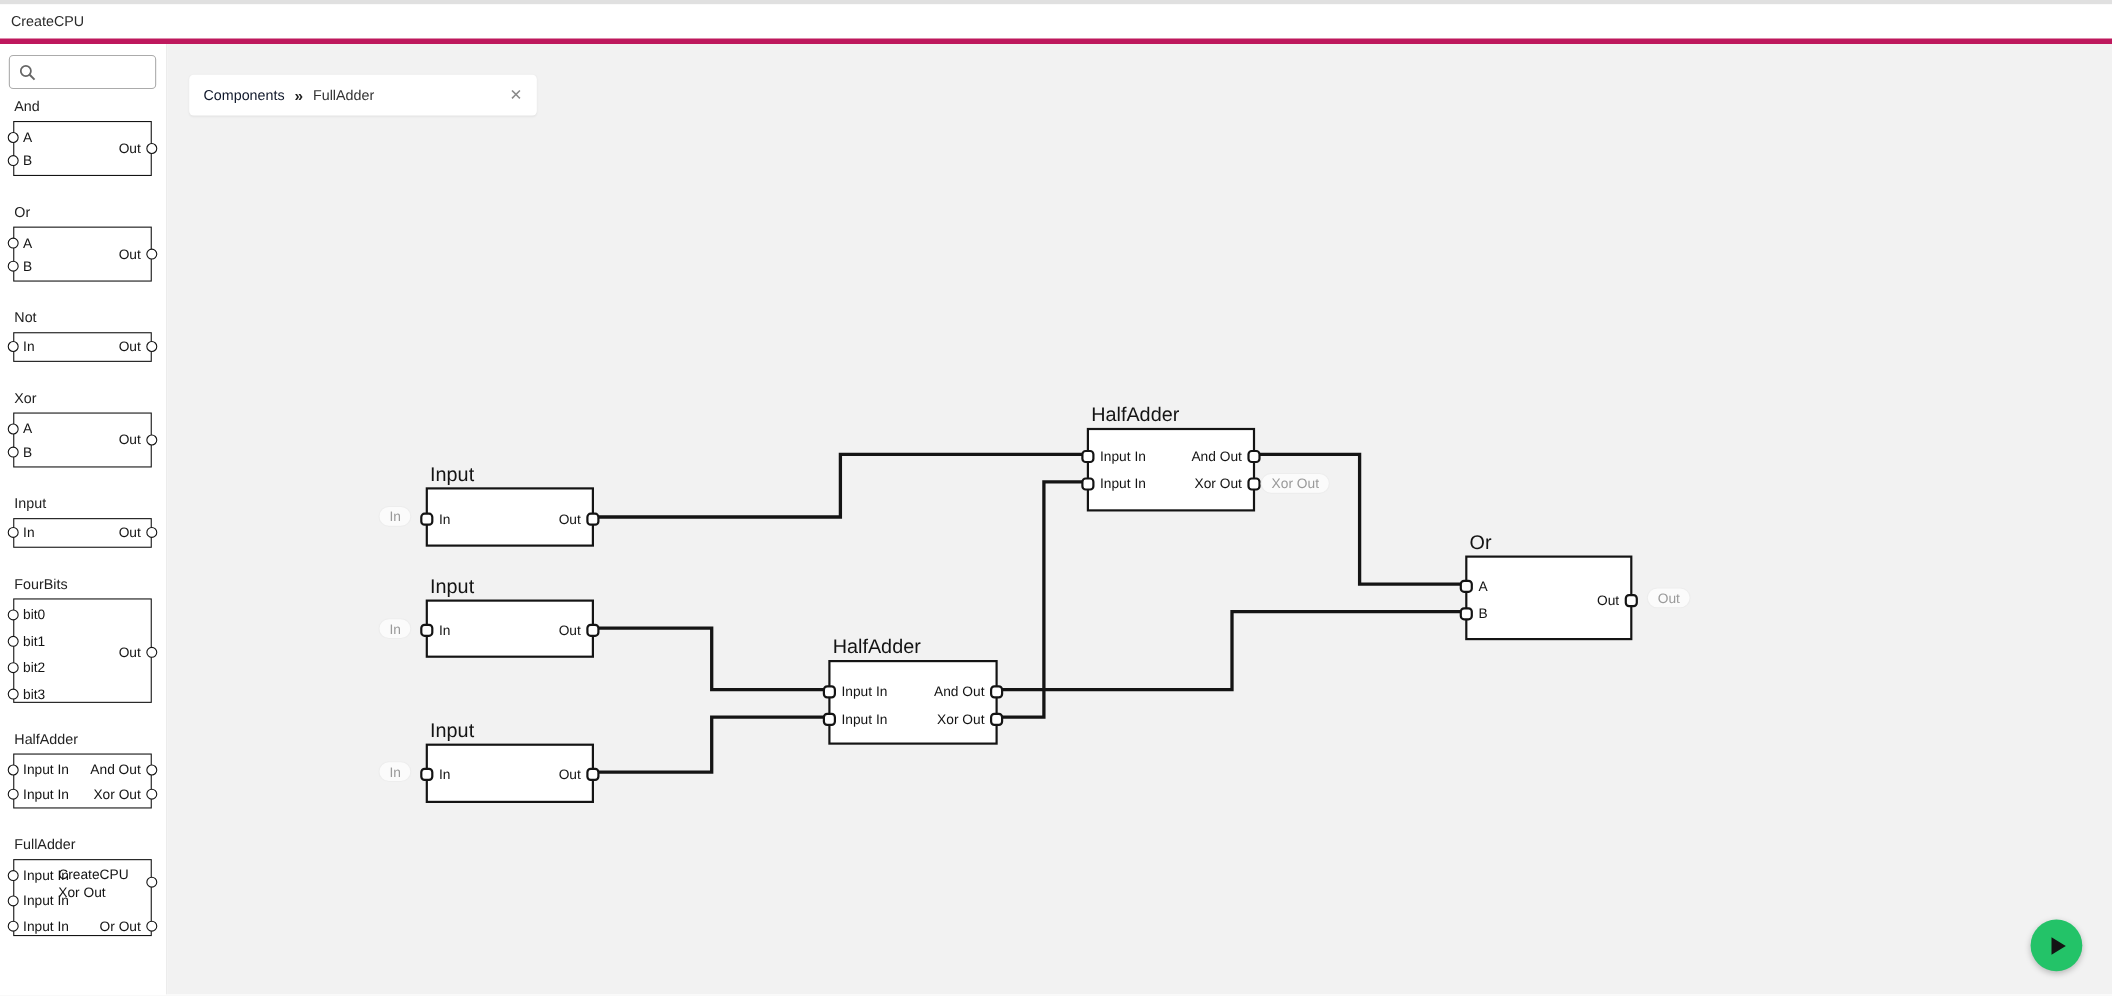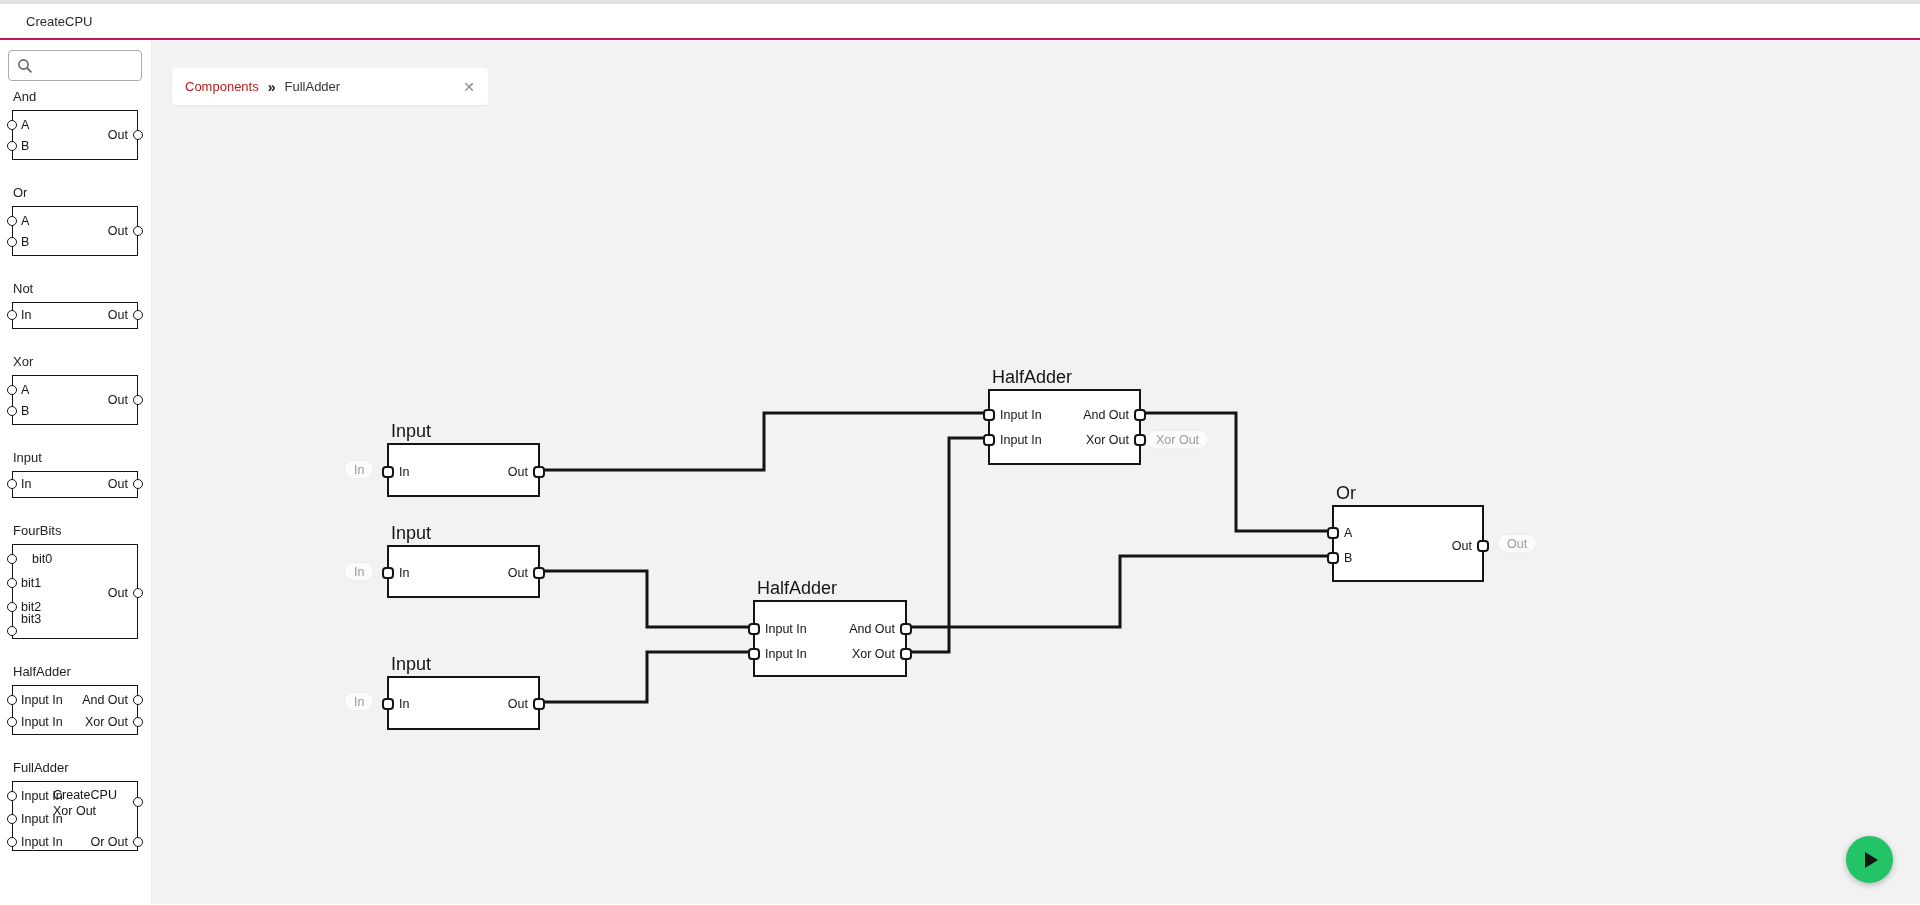--- a/index.html
+++ b/index.html
@@ -6,22 +6,22 @@
   html,body { margin:0; padding:0; }
   body {
     font-family: "Liberation Sans", "DejaVu Sans", sans-serif;
     color:#1a1a1a; background:#fff;
   }
   .app { width:1920px; height:905px; overflow:hidden; position:relative; }
 
   
   .top-strip { height:4px; background:#e0e0e0; }
   .header {
-    height:36px; background:#fff; border-bottom:2px solid #be185d;
-    display:flex; align-items:center; padding-left:26px;
+    height:36px; background:#fff; border-bottom:5px solid #be185d;
+    display:flex; align-items:center; padding-left:10px;
     font-size:13px; color:#2b2b2b;
   }
 
   .main { display:flex; height:864px; }
 
   
   .sidebar {
     width:152px; flex:none; background:#fff; border-right:1px solid #eaeaea;
     overflow:hidden; position:relative;
   }
@@ -56,21 +56,21 @@
     position:relative; flex:1; background:#f2f2f2; overflow:hidden;
   }
   .wires { position:absolute; left:0; top:0; width:1768px; height:864px; }
   .wires polyline { fill:none; stroke:#141414; stroke-width:3; }
 
   .tab {
     position:absolute; left:20px; top:28px; width:316px; height:37px;
     background:#fff; border-radius:4px; box-shadow:0 1px 2px rgba(0,0,0,.06);
     display:flex; align-items:center; padding:0 13px; font-size:13px;
   }
-  .tab .crumb-root { color:#b91c1c; }
+  .tab .crumb-root { color:#0f172a; }
   .tab .crumb-sep { color:#222; margin:0 9px; font-size:14px; font-weight:bold; }
   .tab .crumb-current { color:#333; }
   .tab .tab-close { margin-left:auto; color:#8a8a8a; font-size:14px; cursor:pointer; }
 
   .node {
     position:absolute; background:#fff; border:2px solid #141414;
   }
   .node-title {
     position:absolute; top:-24px; left:2px; font-size:18px; color:#141414; white-space:nowrap;
   }
@@ -172,27 +172,27 @@
           <span class="plabel" style="left:8px;top:5px">In</span>
           <span class="dot" style="right:-6px;top:7px"></span>
           <span class="plabel r" style="right:9px;top:5px">Out</span>
         </div>
       </div>
 
       <div class="s-item">
         <div class="s-label">FourBits</div>
         <div class="s-box" style="height:95px">
           <span class="dot" style="left:-6px;top:9px"></span>
-          <span class="plabel" style="left:19px;top:7px">bit0</span>
+          <span class="plabel" style="left:8px;top:7px">bit0</span>
           <span class="dot" style="left:-6px;top:33px"></span>
           <span class="plabel" style="left:8px;top:31px">bit1</span>
           <span class="dot" style="left:-6px;top:57px"></span>
           <span class="plabel" style="left:8px;top:55px">bit2</span>
           <span class="dot" style="left:-6px;top:81px"></span>
-          <span class="plabel" style="left:8px;top:67px">bit3</span>
+          <span class="plabel" style="left:8px;top:79px">bit3</span>
           <span class="dot" style="right:-6px;top:43px"></span>
           <span class="plabel r" style="right:9px;top:41px">Out</span>
         </div>
       </div>
 
       <div class="s-item">
         <div class="s-label">HalfAdder</div>
         <div class="s-box" style="height:50px">
           <span class="dot" style="left:-6px;top:9px"></span>
           <span class="plabel" style="left:8px;top:7px">Input In</span>

